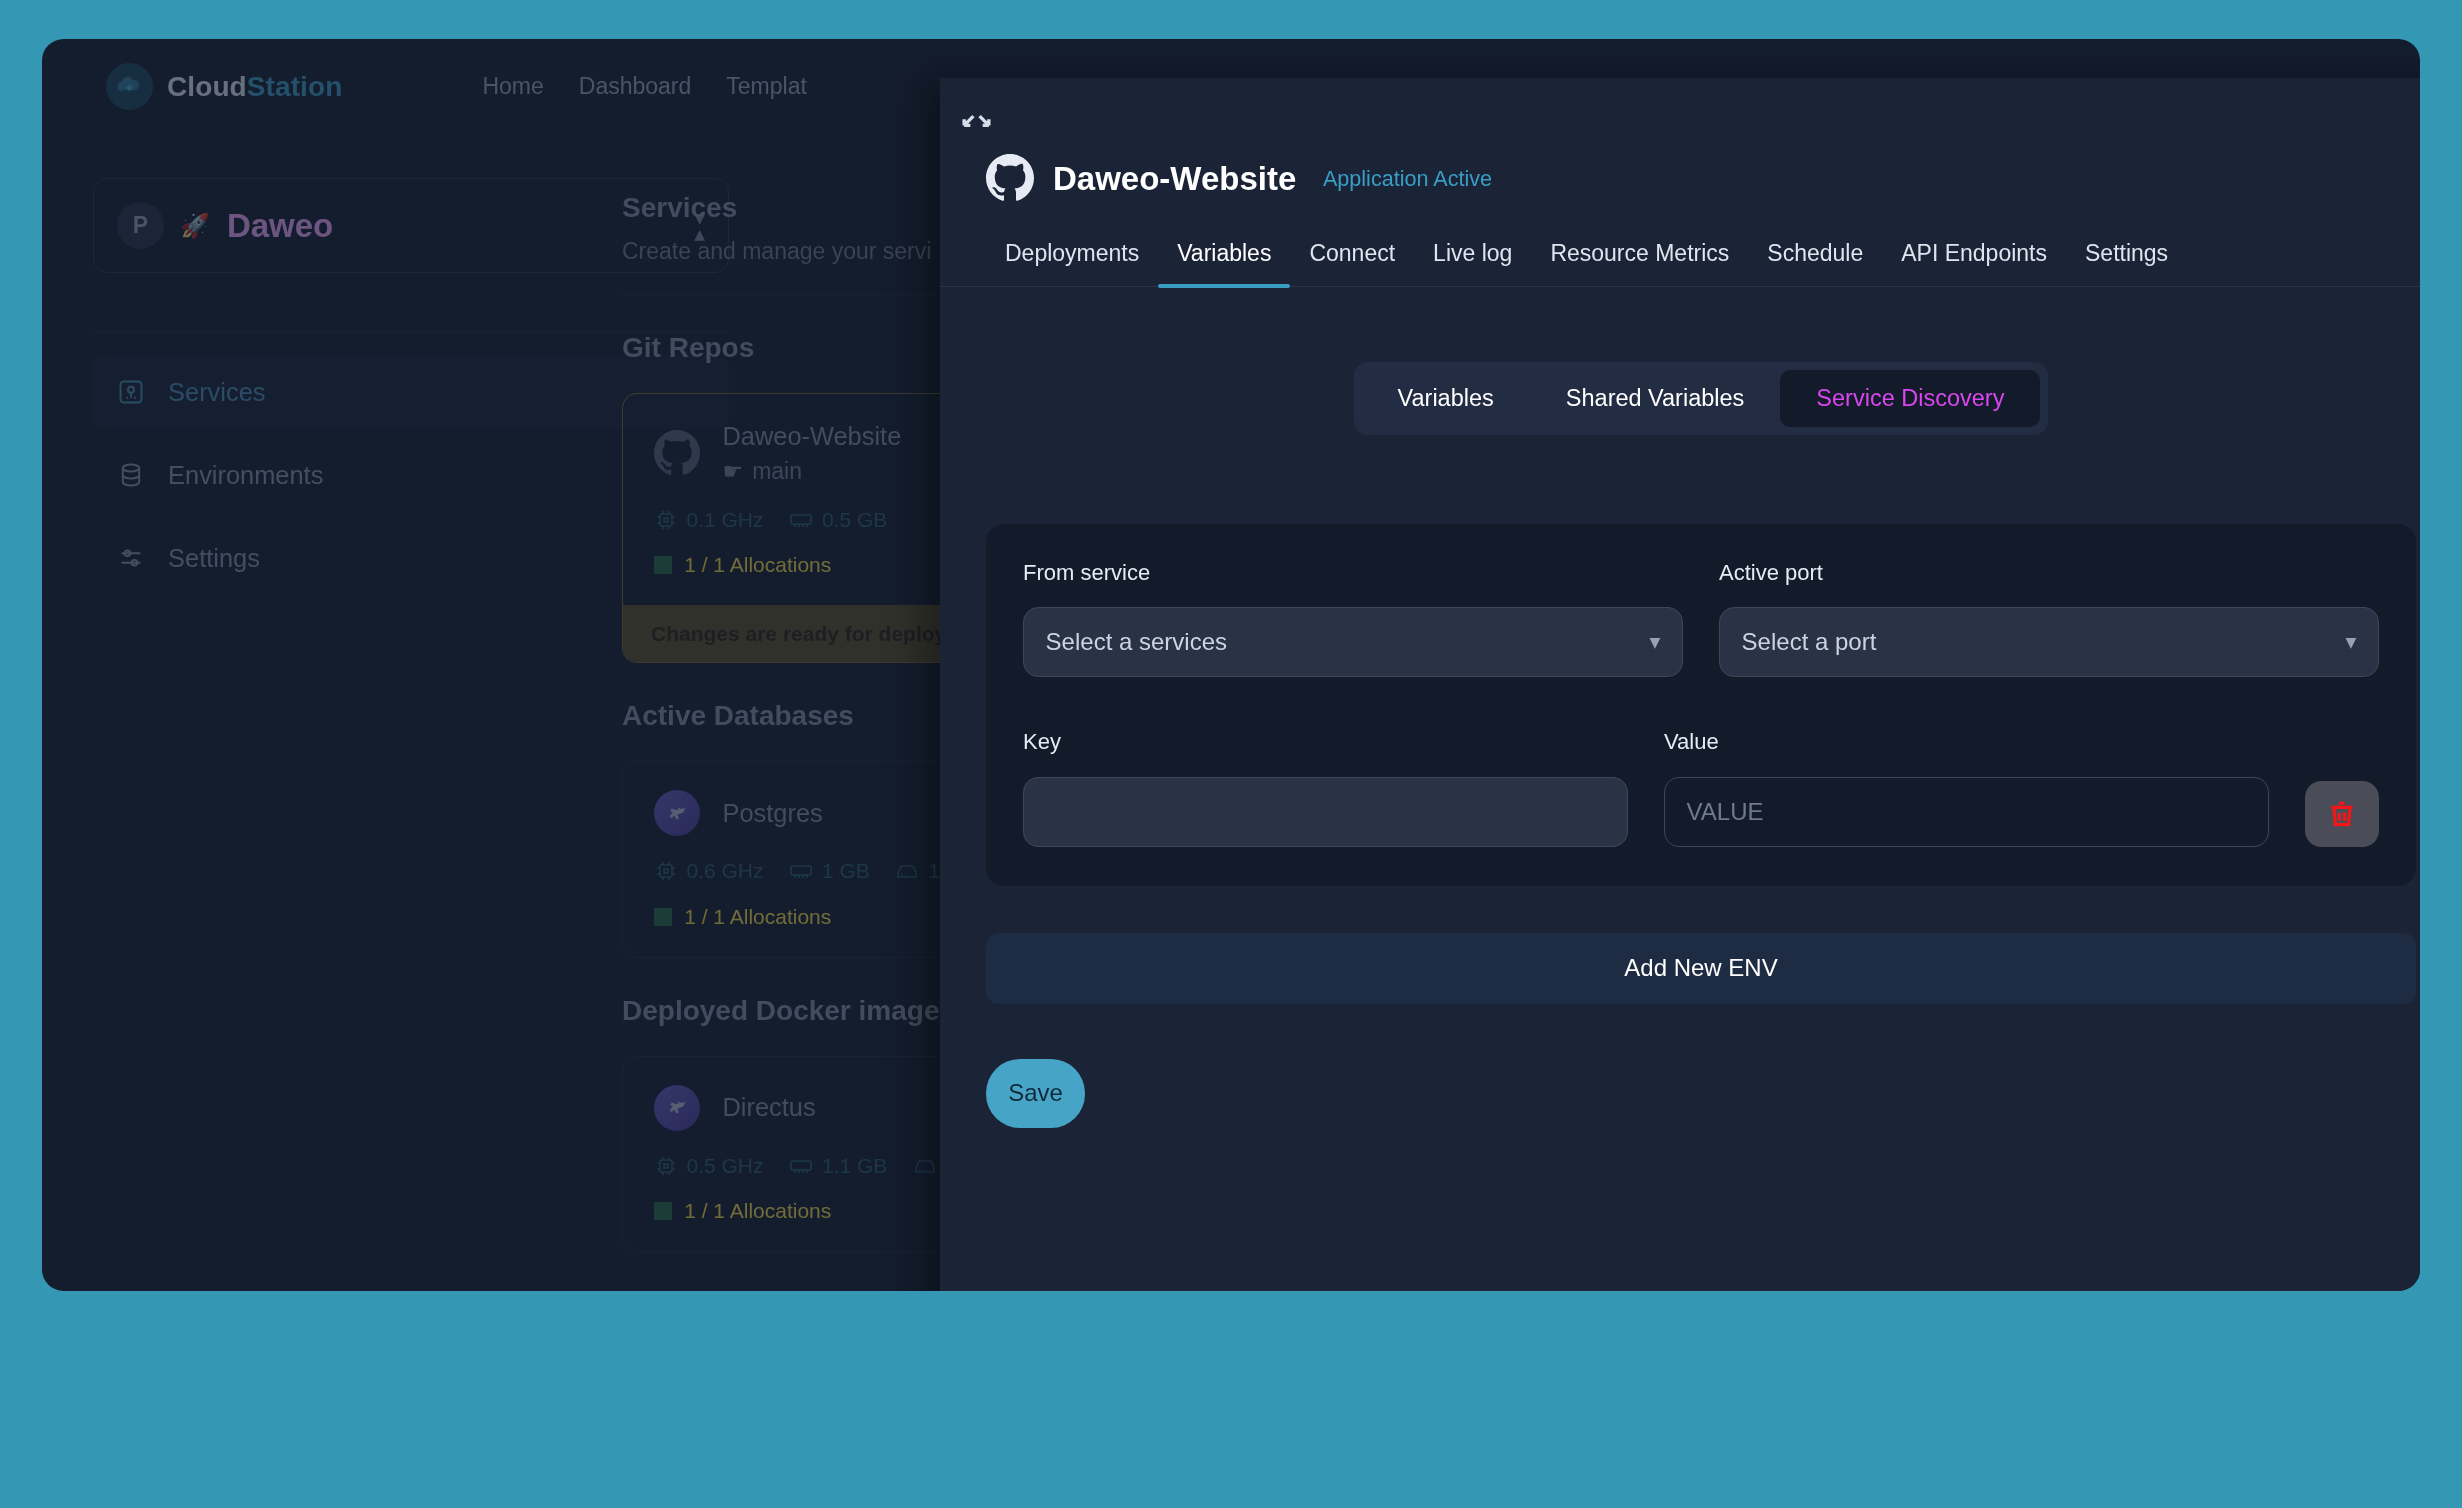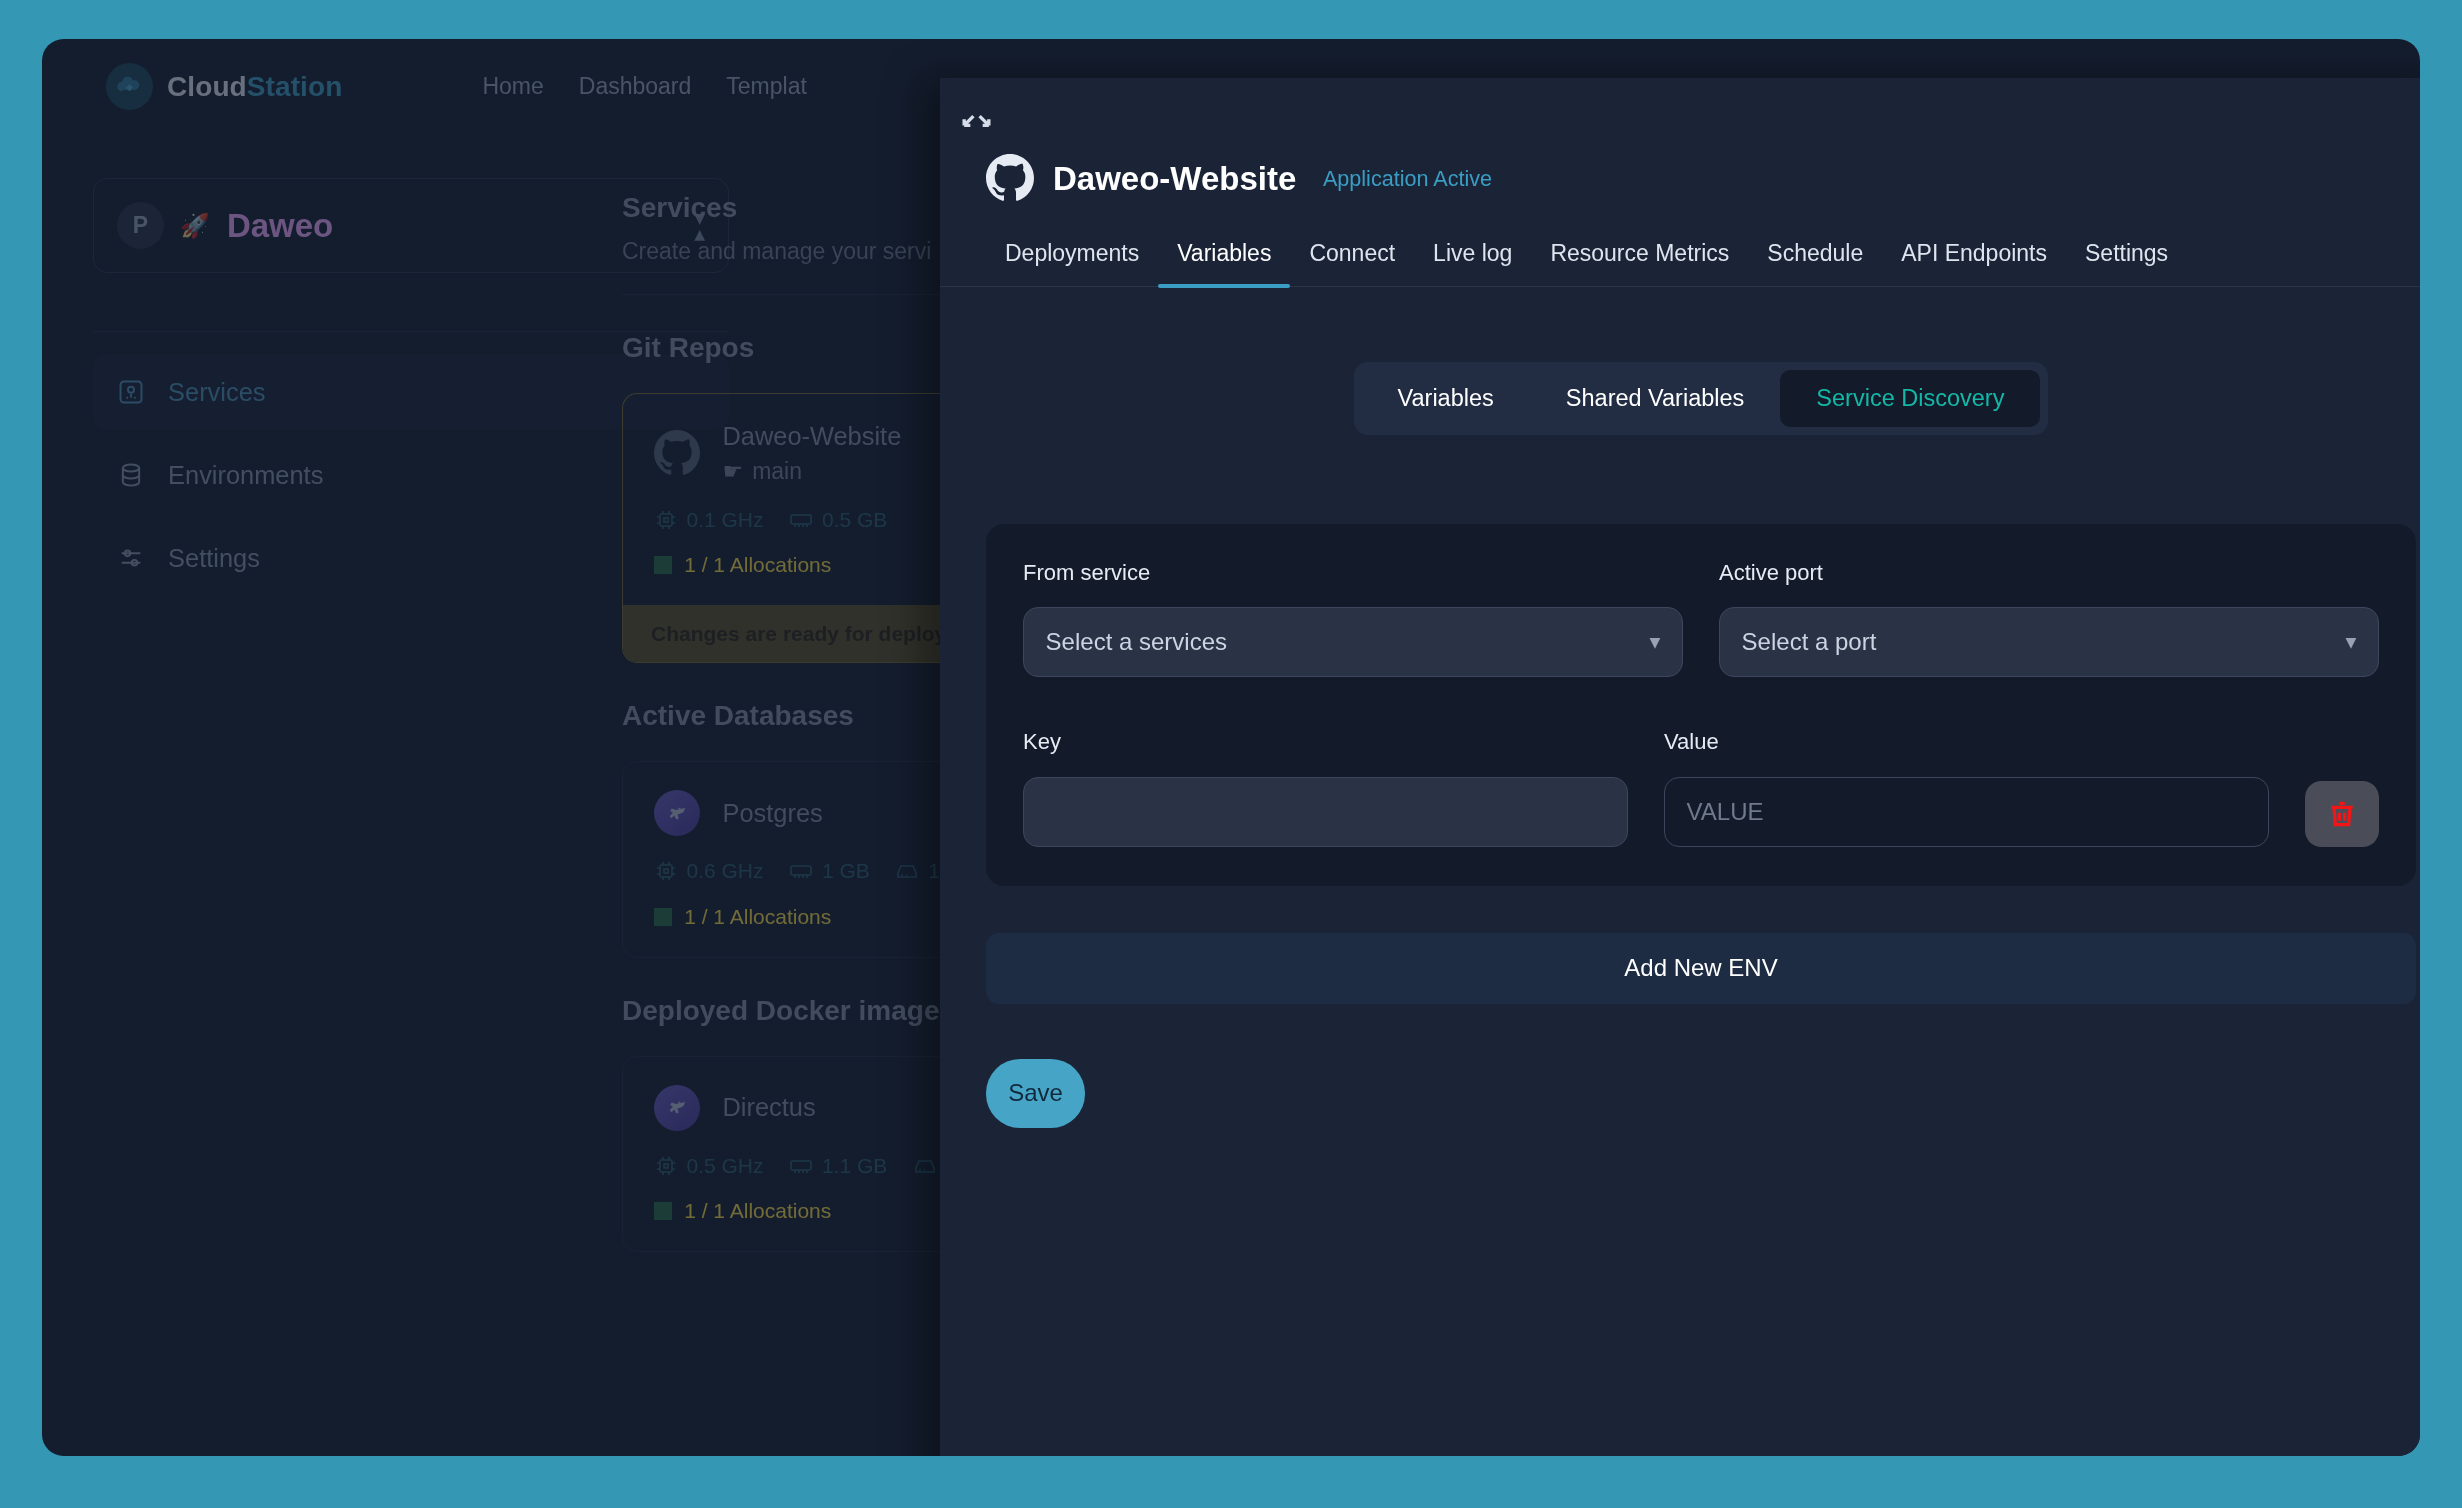--- a/index.html
+++ b/index.html
@@ -7,21 +7,21 @@
     width: 2462px; height: 1509px;
     background: #3498b5;
     font-family: "Liberation Sans", sans-serif;
     overflow: hidden;
   }
 
   
   .app-window {
     position: absolute;
     left: 42px; top: 39px;
-    width: 2378px; height: 1417px;
+    width: 2378px; height: 1252px;
     background: #141d2e;
     border-radius: 21.6px;
     overflow: hidden;
     padding-left: 48px;
   }
   .dim { opacity: .40; }
 
   
   .topnav {
     position: absolute; left: 0; top: 0;
@@ -145,21 +145,21 @@
 
   
   .seg-wrap { display: flex; justify-content: center; margin-top: 75px; }
   .seg {
     display: flex; background: #222c42; border-radius: 14px; padding: 7.6px;
   }
   .seg-btn {
     font-size: 23.5px; color: #ffffff; padding: 15.3px 36px; border-radius: 10.2px;
     white-space: nowrap;
   }
-  .seg-btn.active { background: #131b2b; color: #14b8a6; }
+  .seg-btn.active { background: #131b2b; color: #d946ef; }
 
   
   .form-card {
     margin: 89px 46px 0; background: #131b2b; border-radius: 18px;
     padding: 36px 37px 39px;
   }
   .form-row { display: flex; gap: 36px; }
   .form-col { flex: 1; }
   .form-label { font-size: 22px; color: #e7ecf4; margin-bottom: 21.6px; }
   .select, .input {

